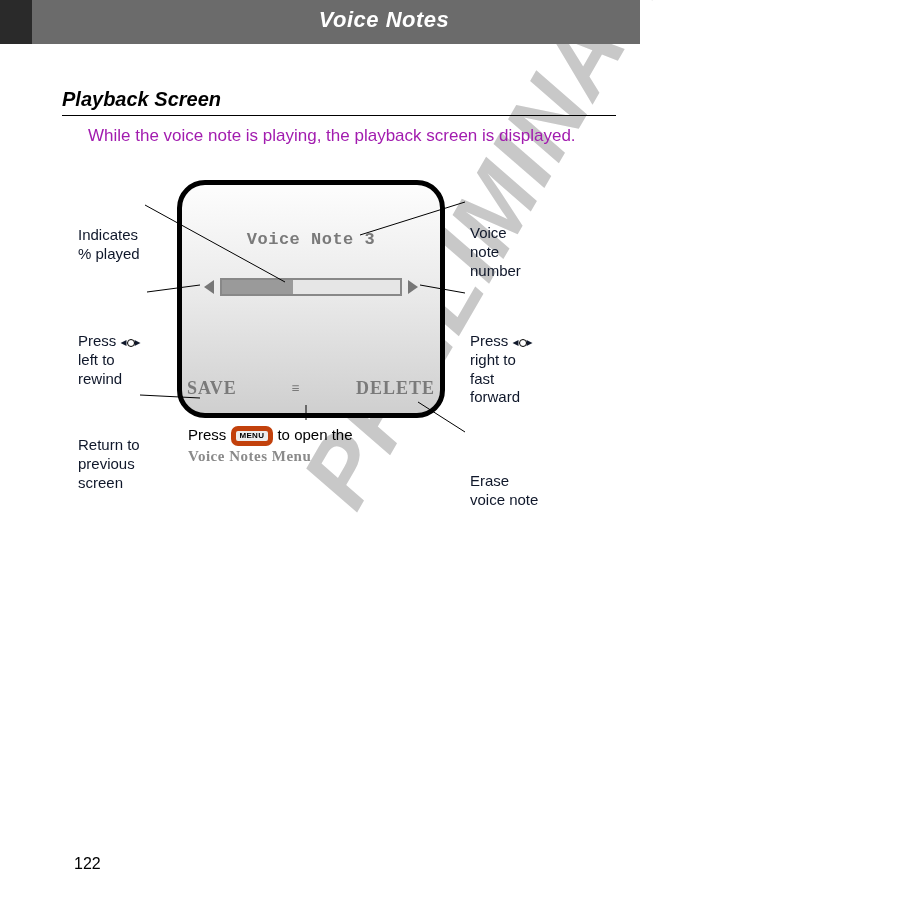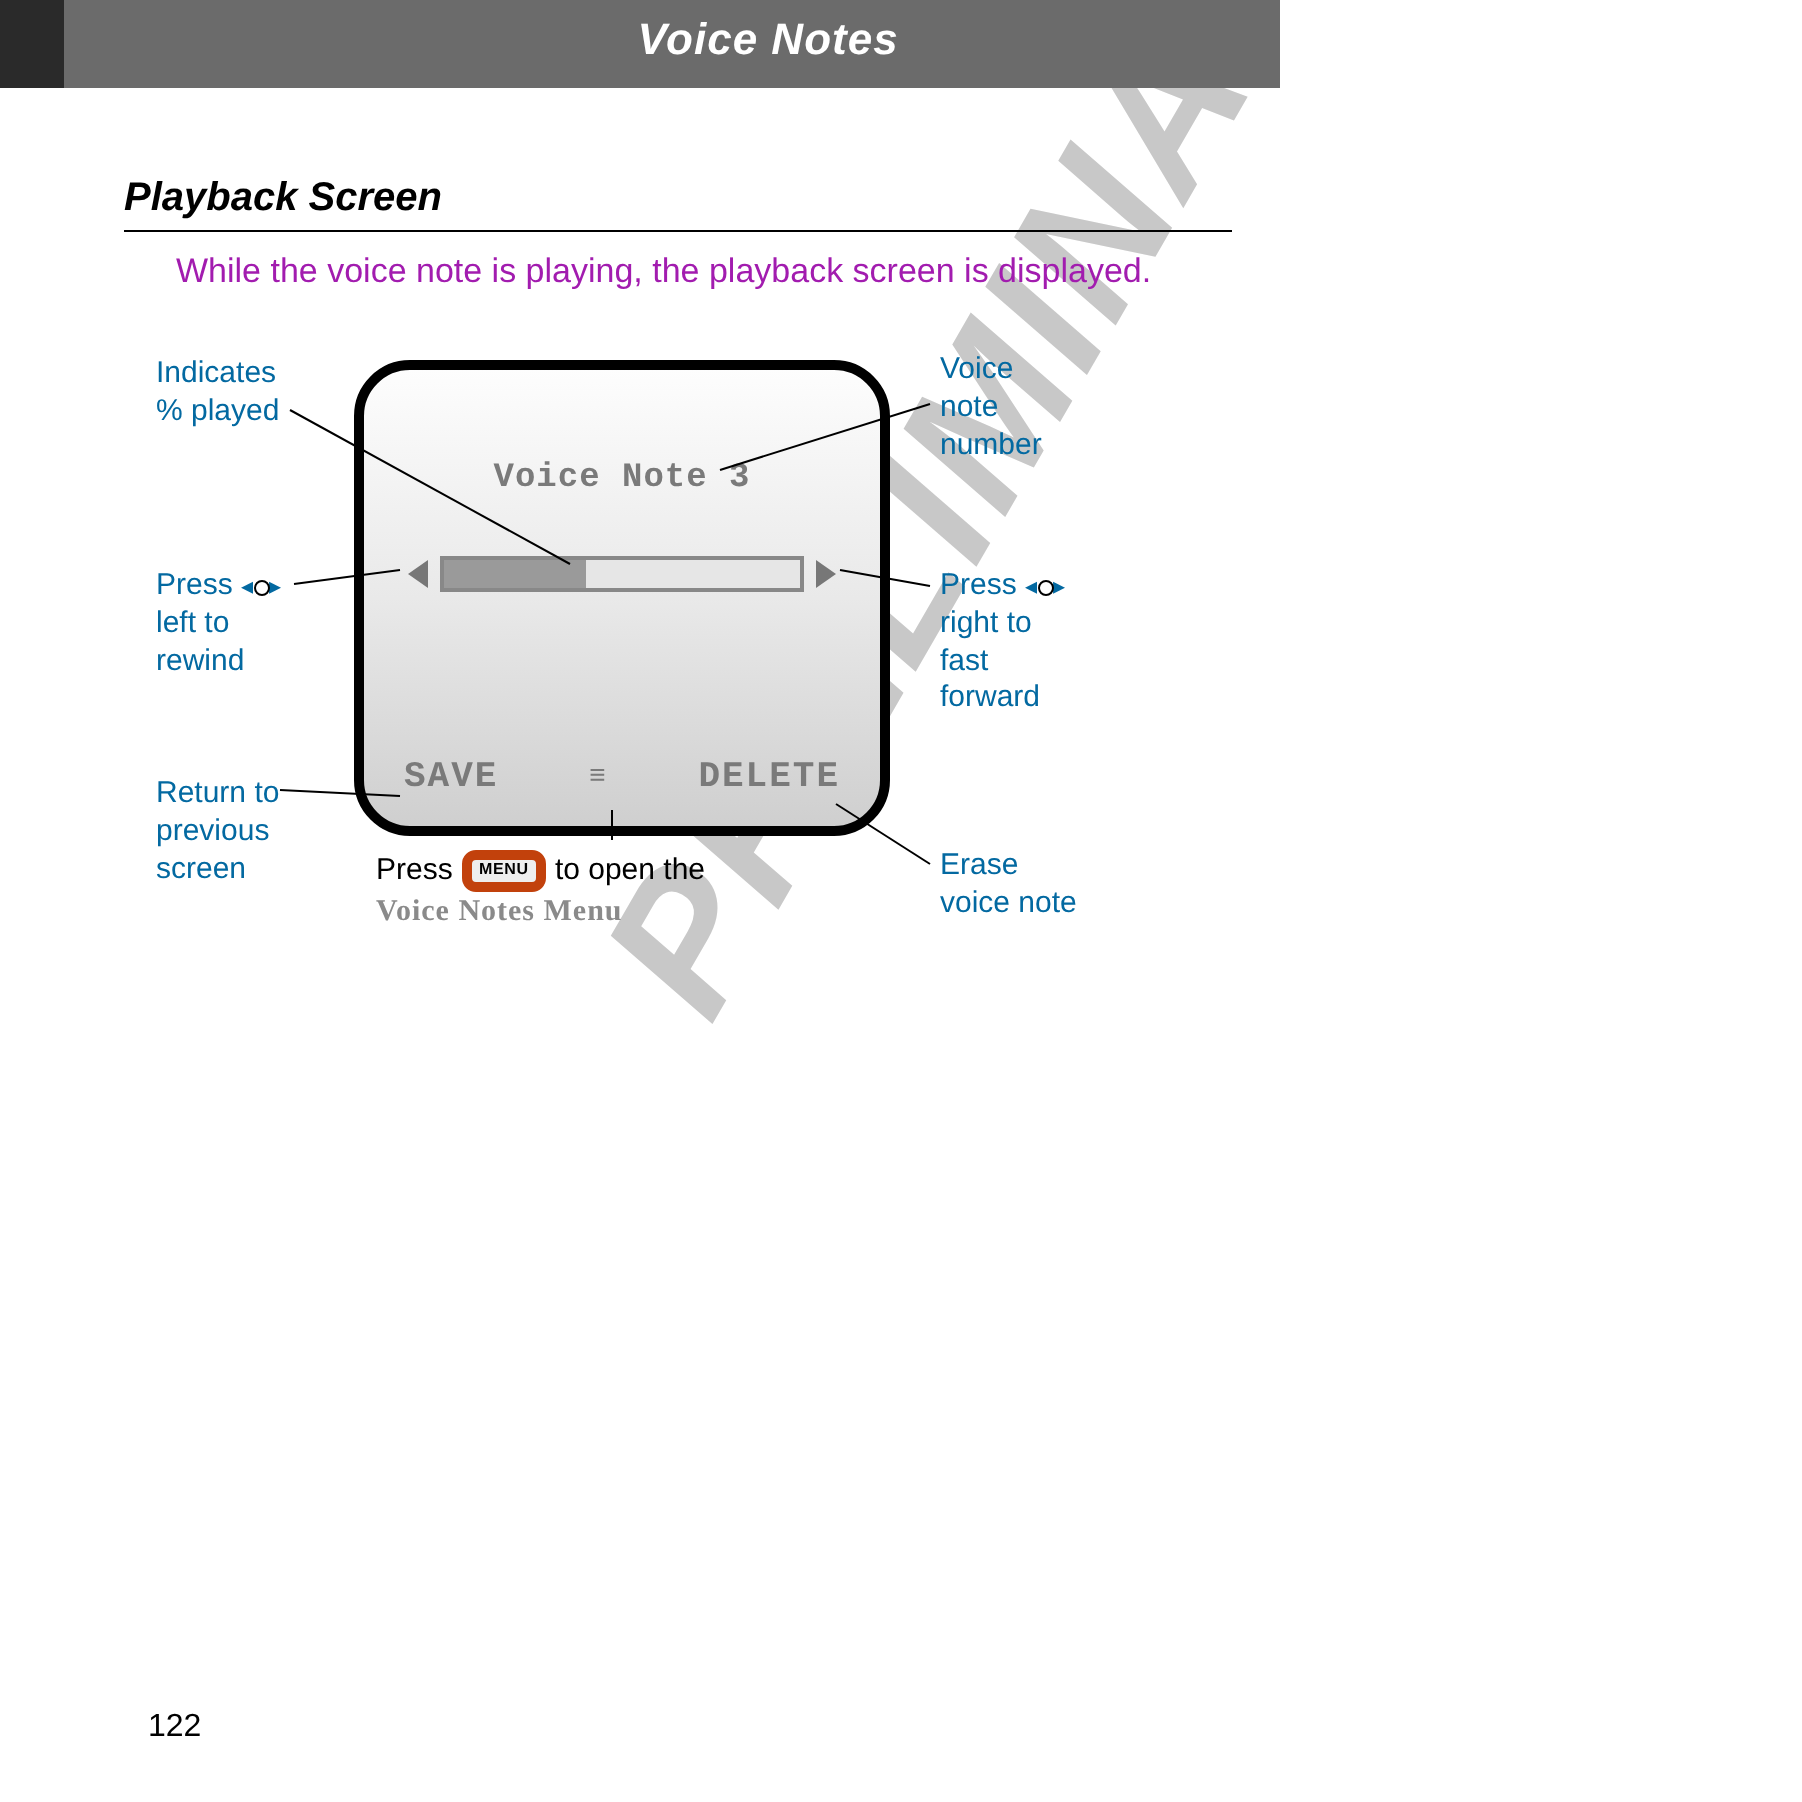--- a/index.html
+++ b/index.html
@@ -111,36 +111,37 @@
     background: #9a9a9a;
   }
   .softkey-row {
     position: absolute;
     bottom: 14px;
     left: 0;
     width: 100%;
     display: flex;
     justify-content: space-between;
     align-items: center;
-    padding: 0 20px;
-    font-family: Liberation Mono, monospace;
+    padding: 0 5px;
+    font-family: Liberation Serif, serif;
     font-weight: bold;
     font-size: 18px;
     color: #7a7a7a;
     letter-spacing: 1px;
   }
   .menu-glyph {
     font-size: 14px;
     color: #7a7a7a;
   }
   .callout {
     position: absolute;
     font-size: 15px;
-    color: #0369a1;
+    color: #0f172a;
     line-height: 1.25;
+    margin-top: 48px;
   }
   .bottom-callout {
     position: absolute;
     top: 425px;
     left: 188px;
     font-size: 15px;
     color: #000;
     line-height: 1.35;
   }
   .menu-btn-body {

